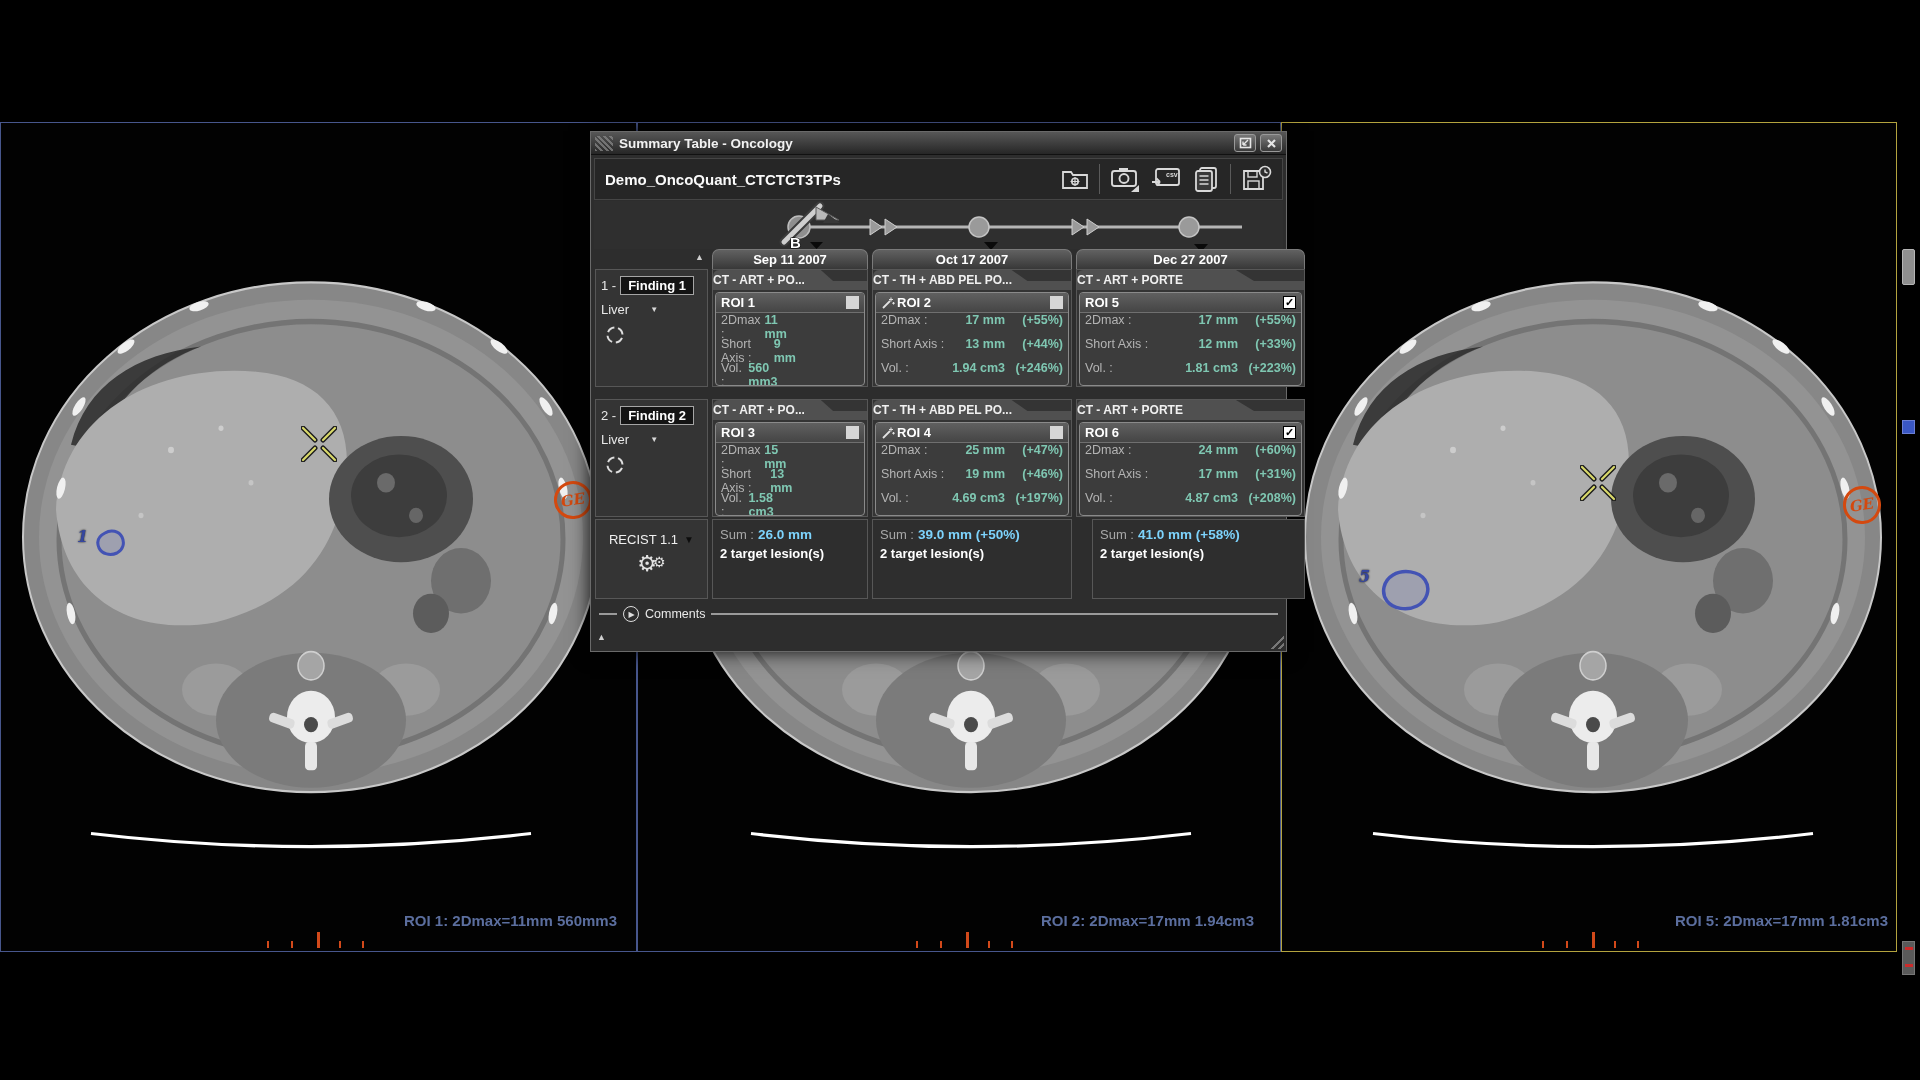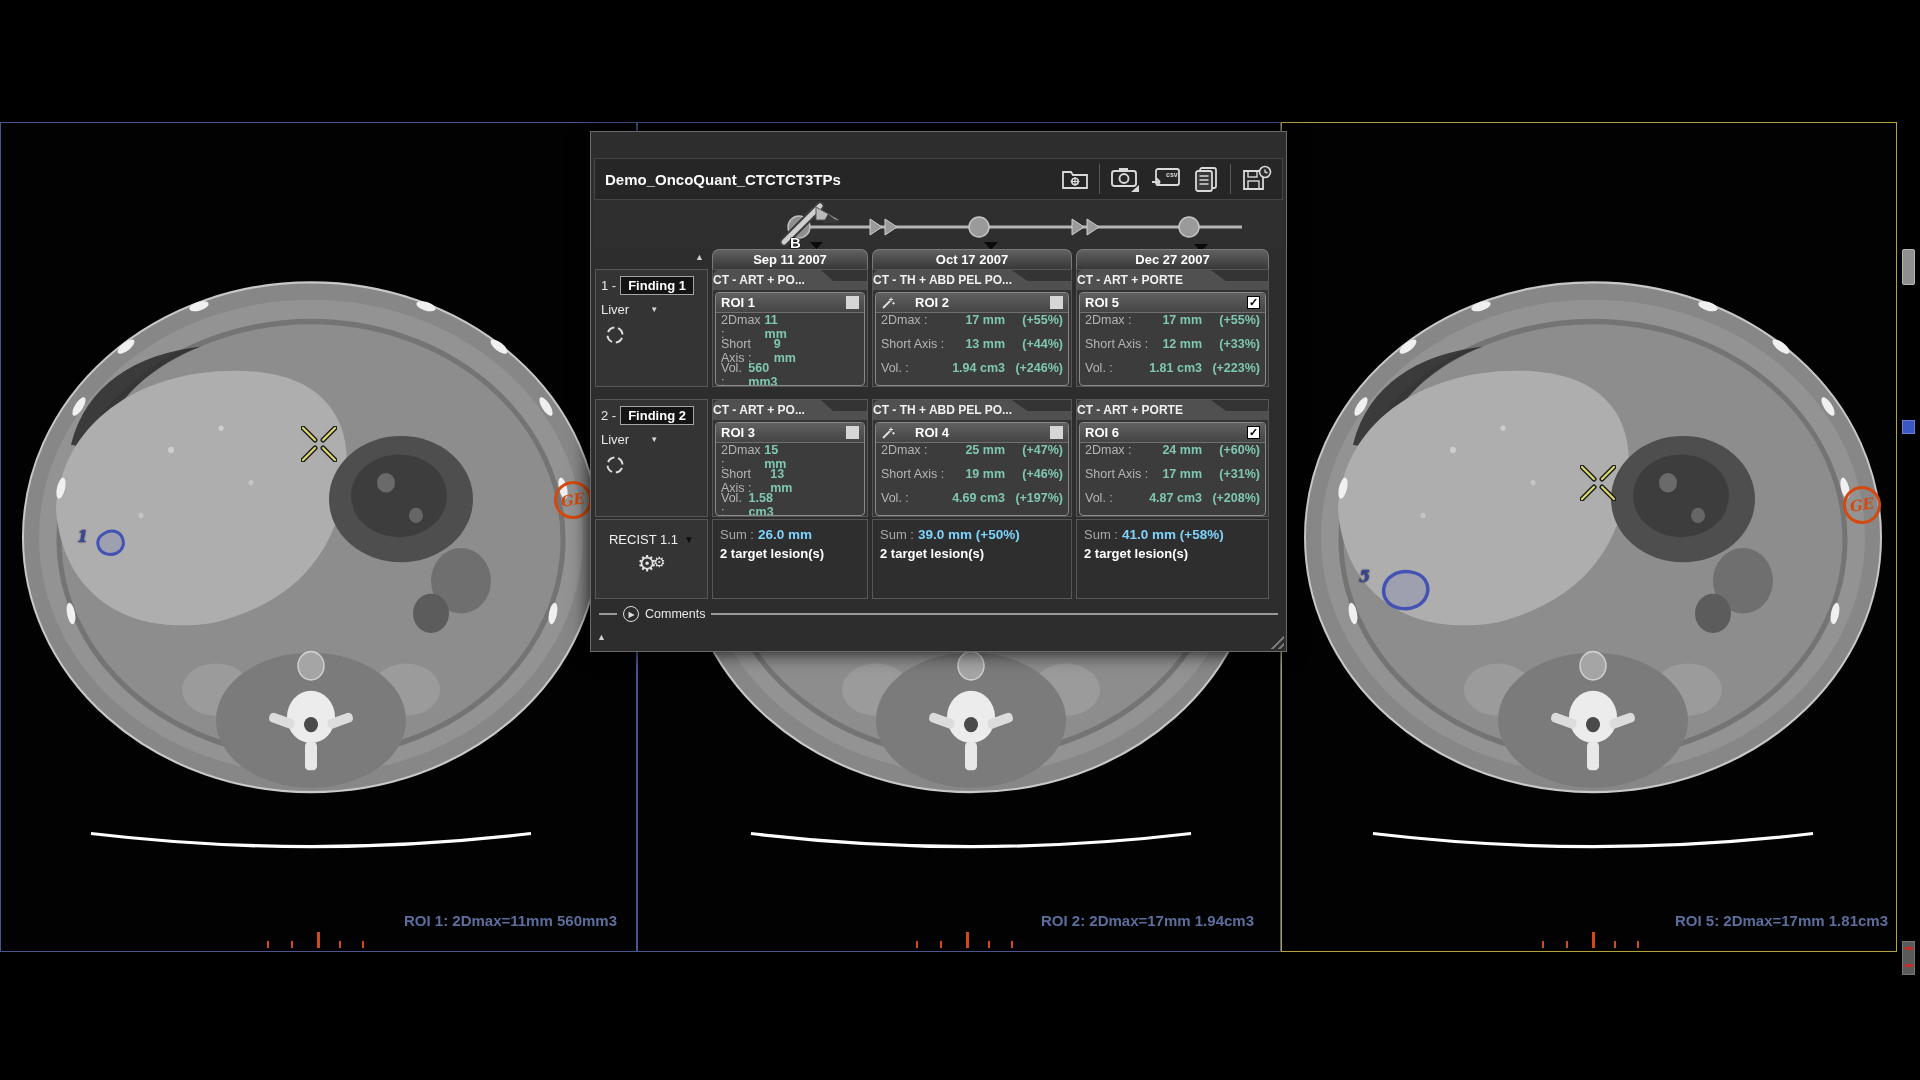--- a/index.html
+++ b/index.html
@@ -51,21 +51,21 @@
   .tsep{width:1px;height:30px;background:#5a5a5a;}
 
   .tl-row{position:absolute;left:3px;right:3px;top:69px;height:48px;background:#2f2f2f;}
 
   .datetab{position:absolute;left:0;right:0;top:0;height:20px;background:linear-gradient(#616161,#383838);border:1px solid #7a7a7a;border-bottom:0;border-radius:7px 7px 0 0;color:#fff;font-size:13px;font-weight:bold;text-align:center;line-height:19px;}
   .col{position:absolute;top:117px;height:376px;}
   .fcol{position:absolute;left:4px;top:117px;width:113px;height:376px;}
   .cell{position:absolute;left:0;right:0;background:#343434;border:1px solid #575757;}
   .modtab{height:20px;background:#505050;color:#f0f0f0;font-size:12px;font-weight:bold;line-height:20px;clip-path:polygon(0 0,70% 0,78% 55%,100% 55%,100% 100%,0 100%);border-radius:6px 0 0 0;white-space:nowrap;overflow:hidden;}
   .roicard{margin:2px;border:1px solid #8a8a8a;border-radius:4px;background:#3c3c3c;overflow:hidden;}
-  .roihead{height:20px;background:linear-gradient(#606060,#454545);border-bottom:1px solid #6f6f6f;display:flex;align-items:center;padding:0 5px;color:#fff;font-size:13px;font-weight:bold;gap:20px;}
+  .roihead{height:20px;background:linear-gradient(#606060,#454545);border-bottom:1px solid #6f6f6f;display:flex;align-items:center;padding:0 5px;color:#fff;font-size:13px;font-weight:bold;gap:2px;}
   .cb{margin-left:auto;width:13px;height:13px;background:#d6d6d6;}
   .cb.checked{background:#fff;border:1px solid #000;color:#000;font-size:11px;font-weight:bold;line-height:11px;text-align:center;}
   .cb i{font-style:normal;}
   .mrow{display:flex;align-items:flex-start;height:24px;padding:0 5px;font-size:12.5px;}
   .ml{color:#b4b4b4;}
   .mv{color:var(--teal);font-weight:bold;margin-left:auto;}
   .md{color:var(--teal);font-weight:bold;flex:0 0 58px;text-align:right;}
 
   .fcell{position:absolute;left:0;right:0;background:#343434;border:1px solid #575757;padding:6px 5px;}
   .frow1{display:flex;align-items:center;color:#e8e8e8;font-size:13px;gap:4px;}
@@ -213,20 +213,37 @@
 <div class="scroll-strip">
   <div class="thumb1"></div>
   <div class="thumb2"></div>
   <div class="thumb3">
       <i style="top:5px;"></i>
       <i style="top:22px;"></i>
     </div>
 </div>
 
 <div id="dlg">
+  <div class="titlebar">
+    <span class="tgrip"></span>
+    <span class="ttitle">Summary Table - Oncology</span>
+    <span class="tb-btns">
+      <span class="tb-btn">
+        <svg width="13" height="12" viewBox="0 0 13 12">
+          <rect x="1.5" y="1.5" width="10" height="9" fill="none" stroke="#e5e5e5" stroke-width="1.6"></rect>
+          <path d="M9 3 L4 8 M4 8 L4 4.5 M4 8 L7.5 8" stroke="#e5e5e5" stroke-width="1.4" fill="none"></path>
+        </svg>
+      </span>
+      <span class="tb-btn">
+        <svg width="11" height="11" viewBox="0 0 11 11">
+          <path d="M2 2 L9 9 M9 2 L2 9" stroke="#e5e5e5" stroke-width="2.2"></path>
+        </svg>
+      </span>
+    </span>
+  </div>
 
   <div class="pat-row">
     <span class="pat-name">Demo_OncoQuant_CTCTCT3TPs</span>
     <span class="toolbar">
       <span class="tool">
         <svg width="30" height="26" viewBox="0 0 30 26">
           <path d="M3 6 L11 6 L13 9 L27 9 L27 22 L3 22 Z" fill="none" stroke="#d9d9d9" stroke-width="1.8"></path>
           <circle cx="15" cy="15.5" r="3.2" fill="none" stroke="#d9d9d9" stroke-width="1.6"></circle>
           <path d="M15 11 L15 20 M10.5 15.5 L19.5 15.5" stroke="#d9d9d9" stroke-width="1.2"></path>
         </svg>
@@ -441,21 +458,21 @@
             <span class="md">(+197%)</span>
           </div>
       </div>
     </div>
     <div class="sumcell" style="top:270px;height:80px;">
       <div><span class="sl">Sum :</span><span class="sv">39.0 mm (+50%)</span></div>
       <div class="lesions"><span>2</span> <span>target lesion(s)</span></div>
     </div>
   </div>
 
-  <div class="col" style="left:485px;width:193px;">
+  <div class="col" style="left:485px;width:229px;">
     <div class="datetab">Dec 27 2007</div>
     <div class="cell" style="top:20px;height:118px;">
       <div class="modtab">CT - ART + PORTE</div>
       <div class="roicard">
         <div class="roihead">
           <span>ROI 5</span>
           <span class="cb checked"><i>✓</i></span>
         </div>
         <div class="mrow">
             <span class="ml">2Dmax :</span>
@@ -491,21 +508,21 @@
             <span class="mv">17 mm</span>
             <span class="md">(+31%)</span>
           </div>
         <div class="mrow">
             <span class="ml">Vol. :</span>
             <span class="mv">4.87 cm3</span>
             <span class="md">(+208%)</span>
           </div>
       </div>
     </div>
-    <div class="sumcell" style="top:270px;height:80px;">
+    <div class="sumcell" style="top:270px;height:80px;margin-left:16px;">
       <div><span class="sl">Sum :</span><span class="sv">41.0 mm (+58%)</span></div>
       <div class="lesions"><span>2</span> <span>target lesion(s)</span></div>
     </div>
   </div>
 
   <div class="comments">
     <span class="cline short"></span>
     <span class="play-btn">
         <span>▶</span>
       </span>

